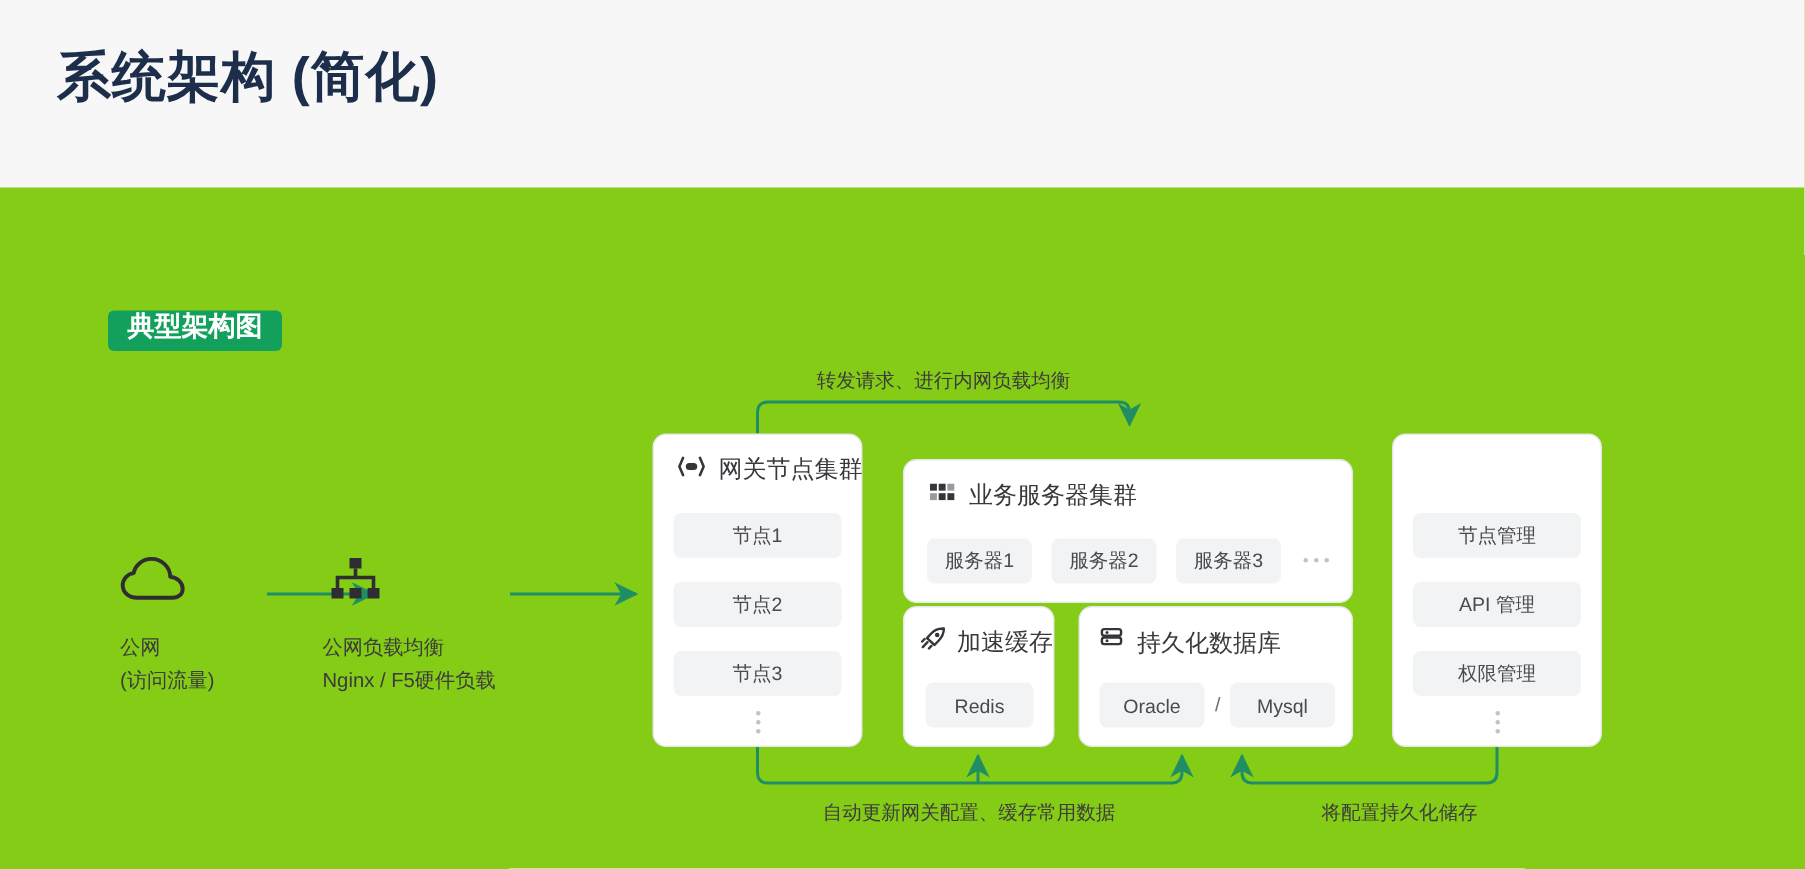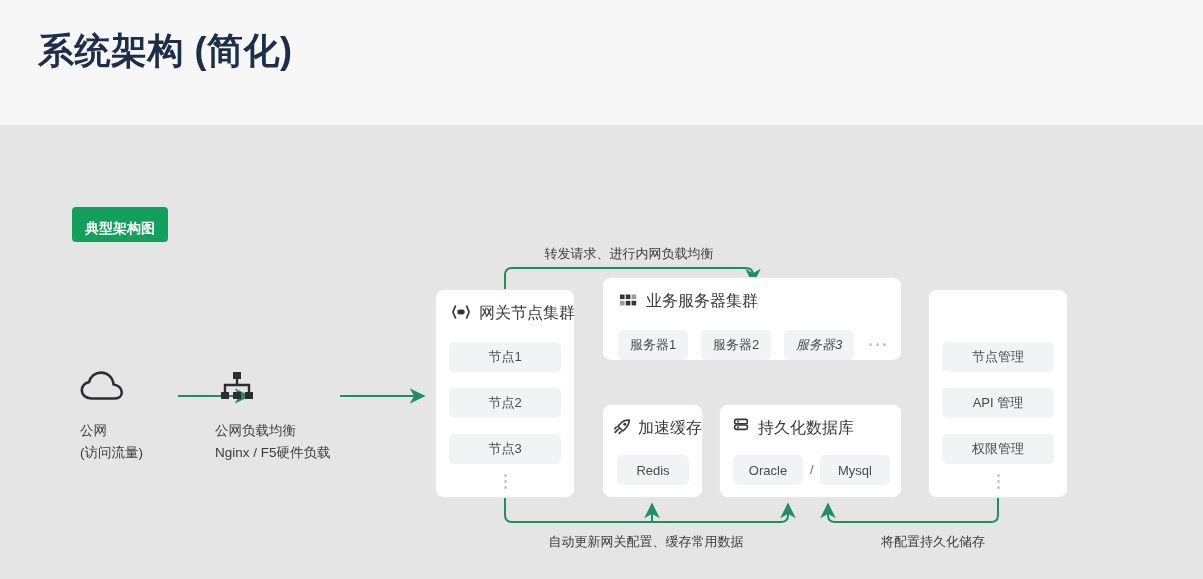--- a/index.html
+++ b/index.html
@@ -3,39 +3,39 @@
 <meta charset="utf-8">
 <style>
   * { box-sizing: border-box; margin: 0; padding: 0; }
   html, body {
     width: 1203px;
     height: 579px;
     background: #ffffff;
     font-family: "Liberation Sans", "DejaVu Sans", sans-serif;
     overflow: hidden;
   }
-  #root { position: relative; width: 1203px; height: 579px; background: #e5e5e5; }
+  #root { position: relative; width: 1203px; height: 579px; background: #84cc16; }
 
   
   .header-band {
     position: absolute; left: 0; top: 0; width: 1203px; height: 125px;
     background: #f7f7f8;
   }
   .page-title {
     position: absolute; left: 38px; top: 27px;
     font-size: 36px; font-weight: bold; color: #1c2e4a;
     letter-spacing: 0.5px; white-space: nowrap;
   }
 
   
   .badge {
     position: absolute; left: 72px; top: 207px;
     background: #12a05c; color: #ffffff;
-    font-size: 14px; font-weight: bold;
-    padding: 14px 13px 6px; border-radius: 4px;
+    font-size: 18px; font-weight: bold;
+    padding: 1px 13px 6px; border-radius: 4px;
     white-space: nowrap; line-height: 1.1;
   }
 
   
   .node-block { position: absolute; }
   .node-icon { display: block; margin: 0 auto 14px; }
   .node-cap {
     font-size: 13.5px; color: #3c3c3c; line-height: 1.62; white-space: nowrap;
   }
 
@@ -158,37 +158,37 @@
     <div class="chip chip-col" style="top:52px;">节点1</div>
     <div class="chip chip-col" style="top:98px;">节点2</div>
     <div class="chip chip-col" style="top:144px;">节点3</div>
     <div class="dots-v" style="top:184px;">
       <i></i>
         <i></i>
         <i></i>
     </div>
   </div>
 
-  <div class="card" style="left:602px; top:277px; width:300px; height:84px;">
+  <div class="card" style="left:602px; top:306px; width:300px; height:96px;">
     <div class="card-head">
       <span>
         <svg width="18" height="16" viewBox="0 0 18 16">
           <rect x="1" y="2.5" width="4.6" height="4.6" fill="#35353a"></rect>
           <rect x="6.8" y="2.5" width="4.6" height="4.6" fill="#35353a"></rect>
           <rect x="12.6" y="2.5" width="4.6" height="4.6" fill="#9a9aa0"></rect>
           <rect x="1" y="8.8" width="4.6" height="4.6" fill="#9a9aa0"></rect>
           <rect x="6.8" y="8.8" width="4.6" height="4.6" fill="#35353a"></rect>
           <rect x="12.6" y="8.8" width="4.6" height="4.6" fill="#35353a"></rect>
         </svg>
       </span>
       <span class="card-title">业务服务器集群</span>
     </div>
     <div class="chip" style="position:absolute; left:15px; top:52px; width:70px; height:30px;">服务器1</div>
     <div class="chip" style="position:absolute; left:98px; top:52px; width:70px; height:30px;">服务器2</div>
-    <div class="chip" style="position:absolute; left:181px; top:52px; width:70px; height:30px;font-style:italic;">服务器3</div>
+    <div class="chip" style="position:absolute; left:181px; top:52px; width:70px; height:30px;">服务器3</div>
     <div class="dots-h" style="position:absolute; left:266px; top:65px;">
       <i></i>
         <i></i>
         <i></i>
     </div>
   </div>
 
   <div class="card" style="left:602px; top:404px; width:101px; height:94px;">
     <div class="card-head" style="padding-left:11px; gap:7px;align-items:center;">
       <span>

